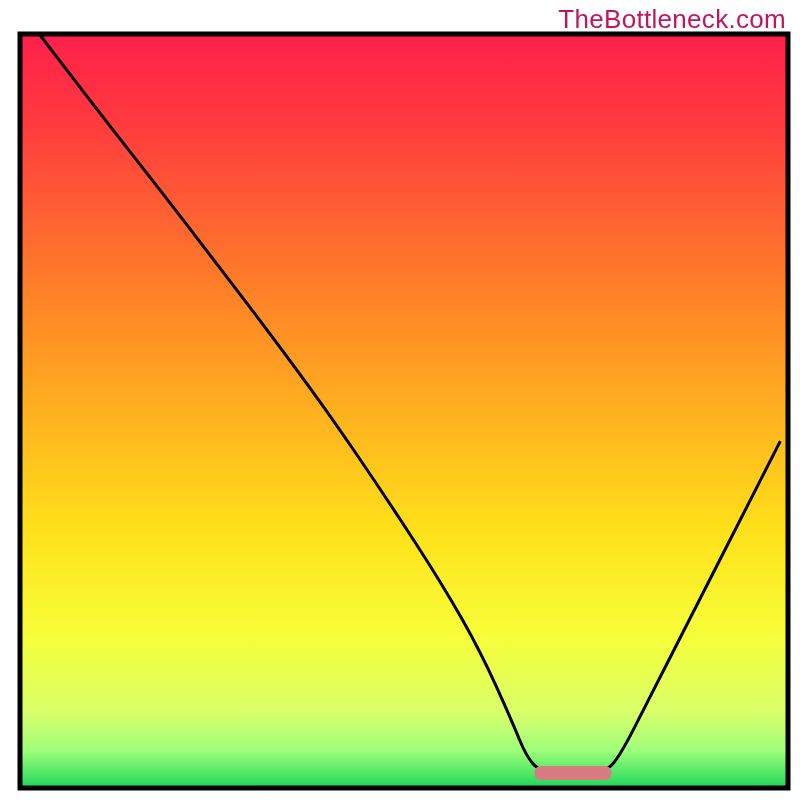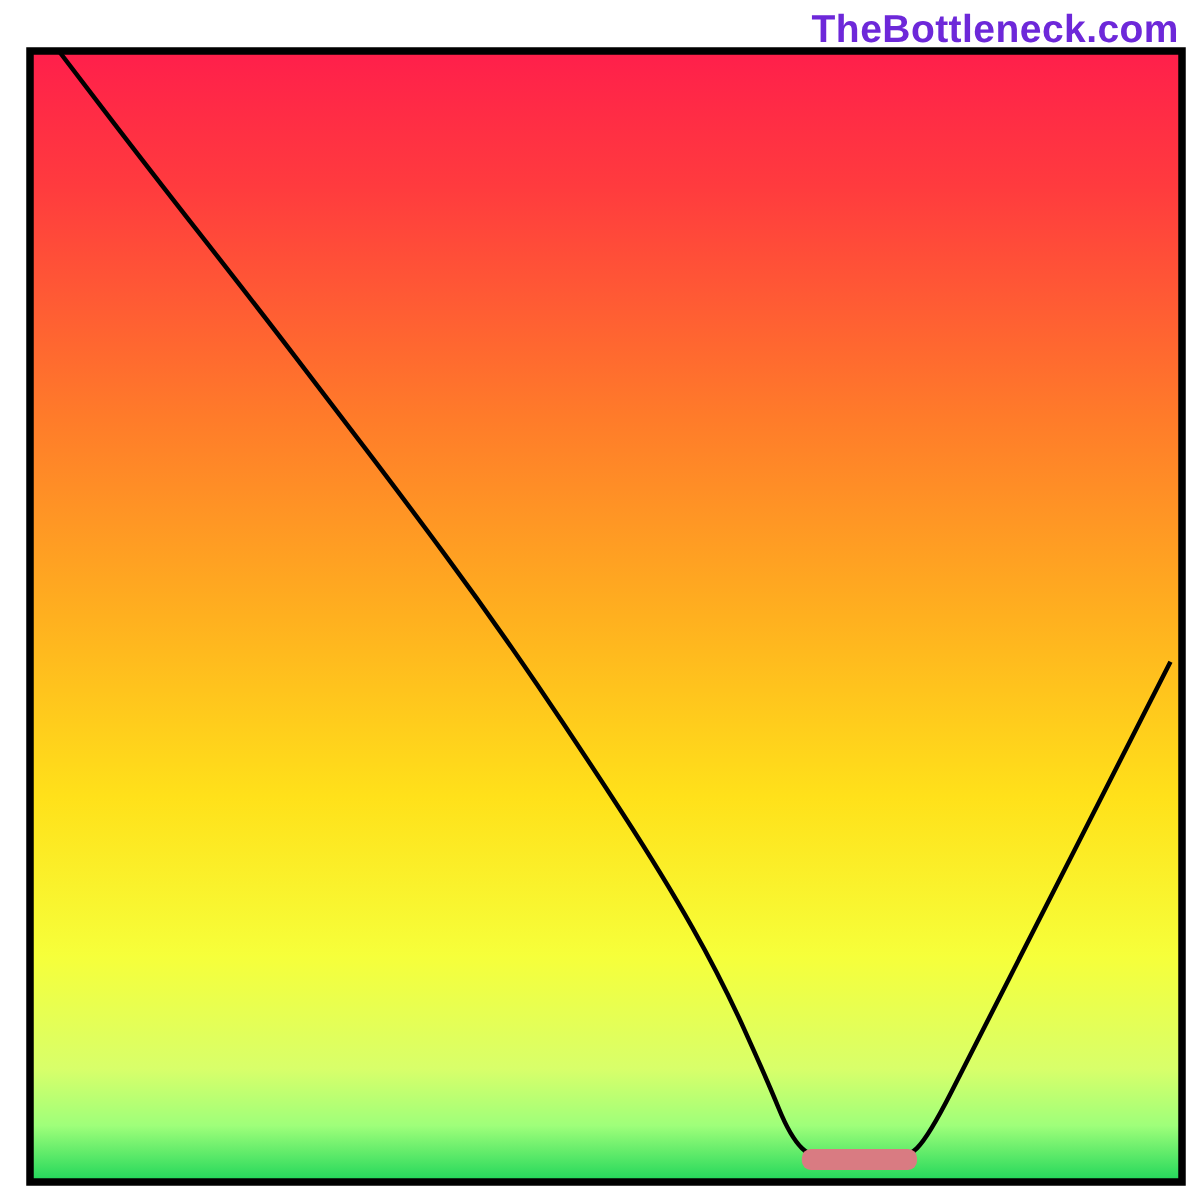--- a/index.html
+++ b/index.html
@@ -14,22 +14,22 @@
   .wrap {
     position: relative;
     width: 800px;
     height: 800px;
   }
   .watermark {
     position: absolute;
     top: 4px;
     right: 14px;
     font-size: 26px;
-    font-weight: 700;
-    color: #6d28d9;
+    font-weight: 400;
+    color: #be185d;
     letter-spacing: 0.3px;
   }
   svg {
     position: absolute;
     left: 0;
     top: 0;
   }
 </style>
 </head>
 <body>

